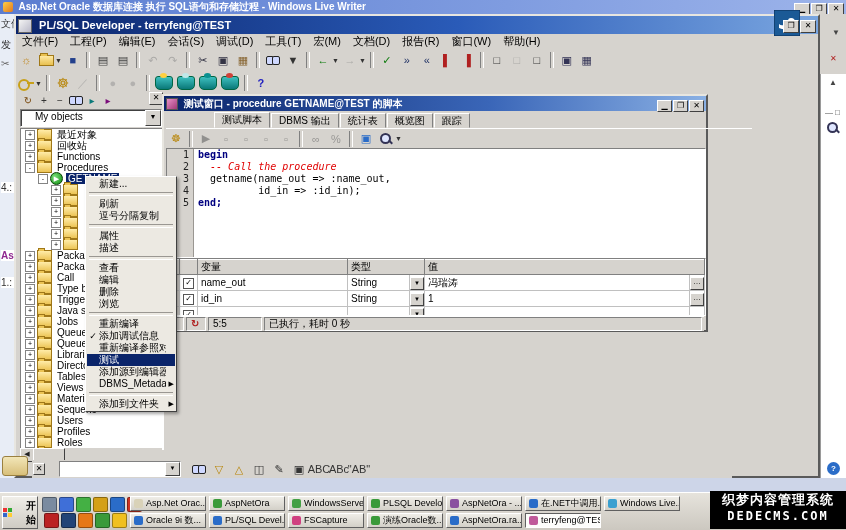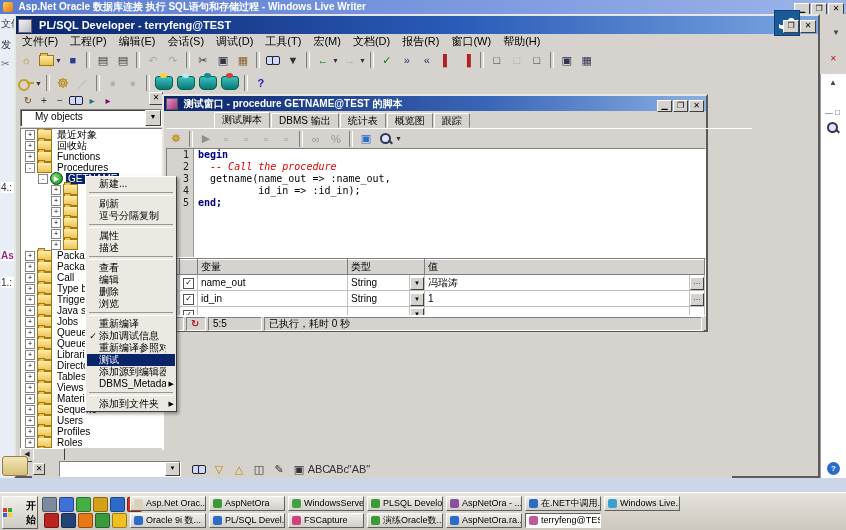--- a/index.html
+++ b/index.html
@@ -681,15 +681,19 @@
         </div>
         <div class="taskbtn">
           <span class="tbicon" style="background: rgb(42, 108, 200);"></span>
           <span>AspNetOra.ra...</span>
         </div>
         <div class="taskbtn active">
           <span class="tbicon" style="background: rgb(192, 90, 154);"></span>
           <span>terryfeng@TEST</span>
         </div>
       </div>
+    <div id="watermark">
+      <div class="l1">织梦内容管理系统</div>
+      <div class="l2">DEDECMS.COM</div>
+    </div>
   </div>
 
 </div>
 
 </body></html>

